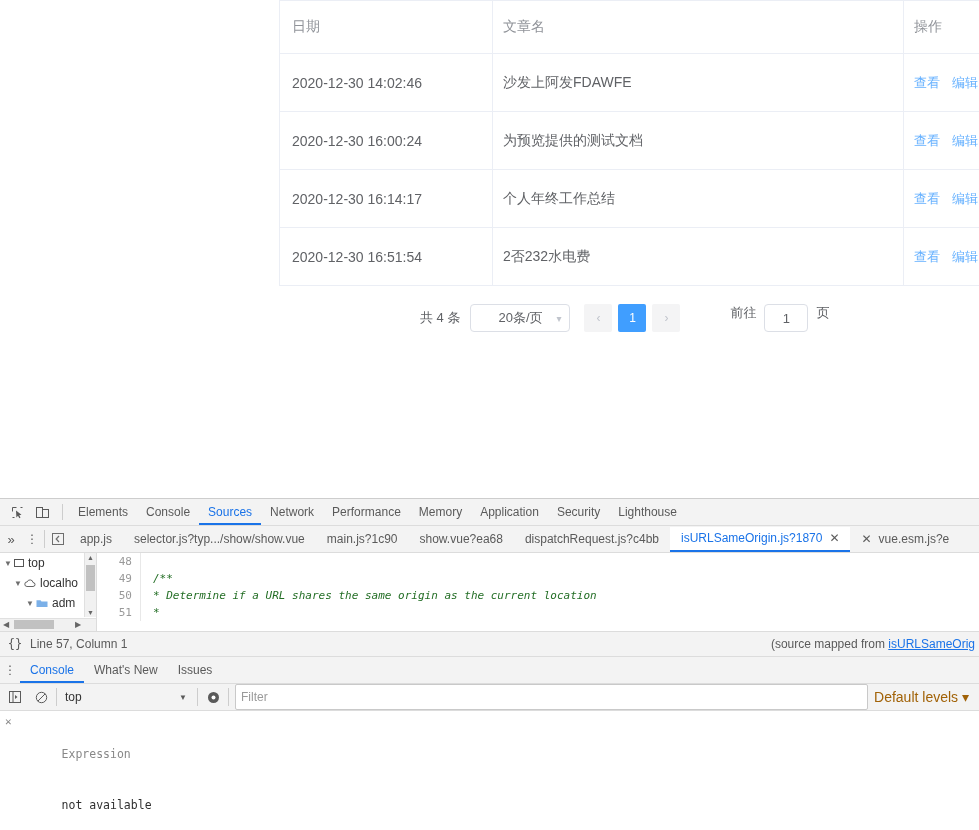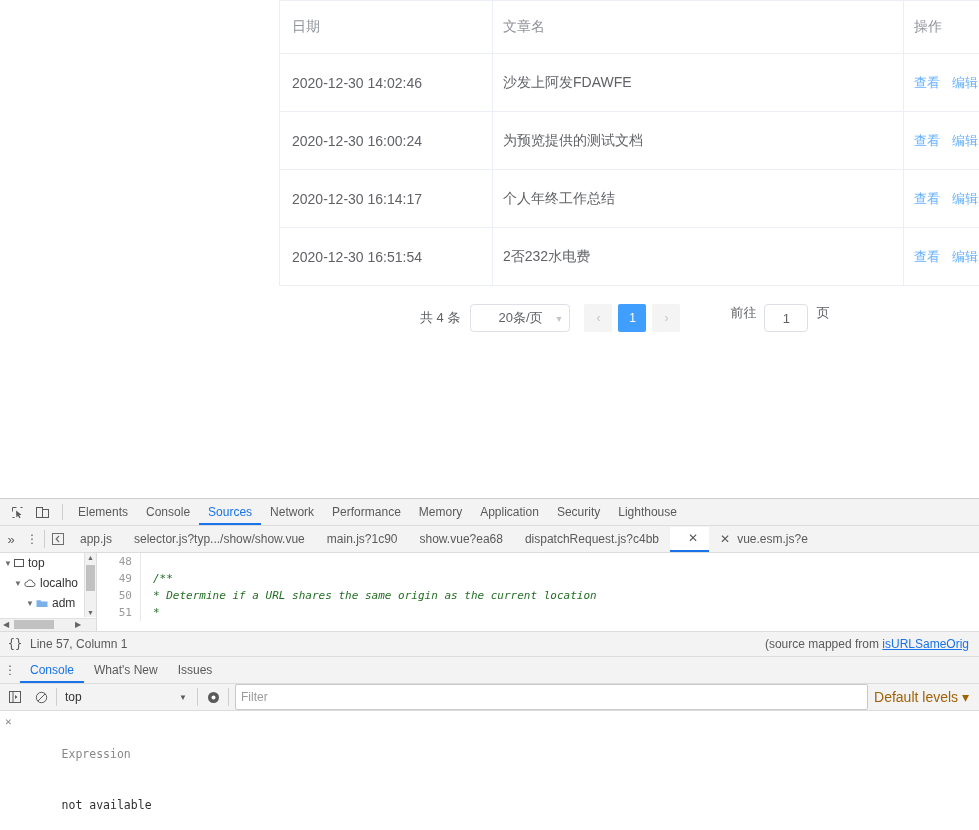--- a/index.html
+++ b/index.html
@@ -395,21 +395,21 @@
   }
   .brace-btn {
     width: 30px;
     text-align: center;
     color: #5a5a5a;
     font-family: "DejaVu Sans Mono", monospace;
     cursor: pointer;
   }
   .src-map {
     margin-left: auto;
-    padding-right: 10px;
+    padding-right: 4px;
     color: #5a5a5a;
     white-space: nowrap;
   }
   .src-map a { color: #1a73e8; text-decoration: underline; }
 
   .drawer-tabs {
     height: 26px;
     background: #f3f3f3;
     display: flex;
     align-items: center;
@@ -609,20 +609,21 @@
         <rect x="0.5" y="0.5" width="11" height="11" stroke="#6e6e6e" fill="none"></rect>
         <path d="M7 3L4.2 6 7 9" stroke="#6e6e6e" fill="none" stroke-width="1.2"></path>
       </svg>
     </div>
     <div class="file-tab">app.js</div>
     <div class="file-tab">selector.js?typ.../show/show.vue</div>
     <div class="file-tab">main.js?1c90</div>
     <div class="file-tab">show.vue?ea68</div>
     <div class="file-tab">dispatchRequest.js?c4bb</div>
     <div class="file-tab active">
+      <span>isURLSameOrigin.js?1870</span>
       <span class="close-x">✕</span>
     </div>
     <div class="file-tab">
       <span class="close-x" style="margin-left:0;margin-right:7px;">✕</span>
       <span>vue.esm.js?e</span>
     </div>
   </div>
 
   <div class="dt-source-area">
     <div class="nav-tree">

